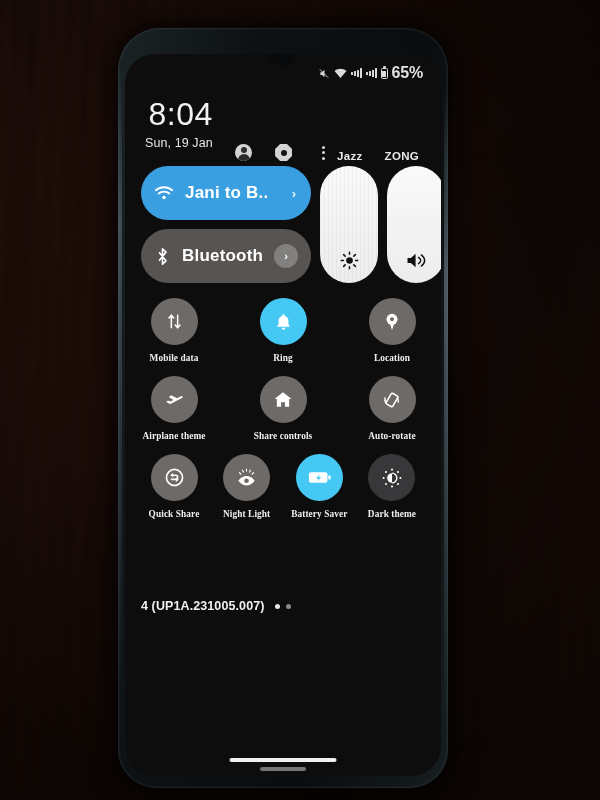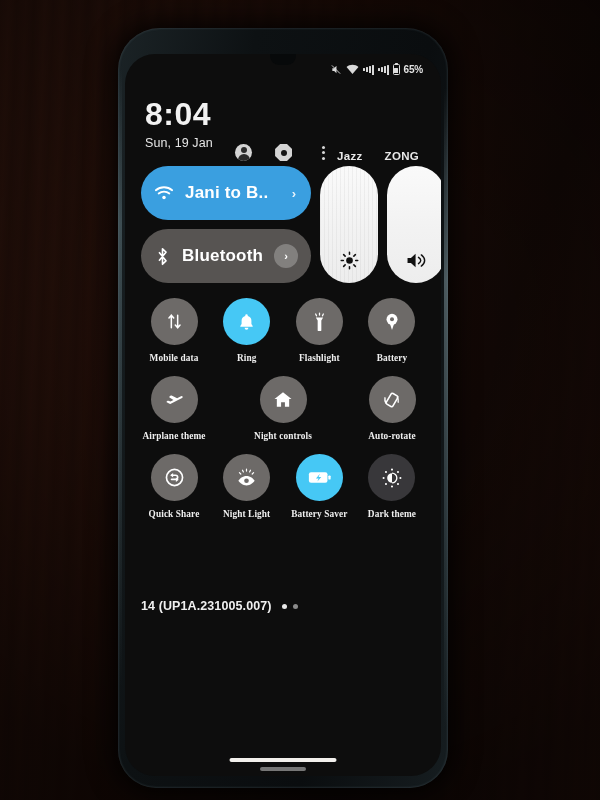--- a/index.html
+++ b/index.html
@@ -72,42 +72,42 @@
     display:flex; align-items:center; gap:4px;
     color:#d8d8d8;
   }
   .statusbar .si { display:inline-flex; align-items:center; }
   .sig-bars { display:inline-flex; align-items:flex-end; gap:1px; height:10px; }
   .sig-bars i { display:block; width:2px; background:#d9d9d9; border-radius:0.5px; }
   .sig-bars i:nth-child(1){height:3px}
   .sig-bars i:nth-child(2){height:5px}
   .sig-bars i:nth-child(3){height:7px}
   .sig-bars i:nth-child(4){height:10px}
-  .batt-pct { font-size:10px; font-weight:bold; letter-spacing:-0.2px; color:#e2e2e2; }
+  .batt-pct { font-size:16px; font-weight:bold; letter-spacing:-0.2px; color:#e2e2e2; }
   .batt-ico {
     width:7px; height:11px; border:1.2px solid #ddd; border-radius:1.5px;
     position:relative; display:inline-block;
   }
   .batt-ico:before {
     content:""; position:absolute; top:-2.4px; left:1.6px;
     width:3px; height:1.6px; background:#ddd; border-radius:1px;
   }
   .batt-ico:after {
     content:""; position:absolute; left:0.7px; bottom:0.7px; right:0.7px;
     height:62%; background:#ddd; border-radius:0.5px;
   }
 
   
   .qs-header {
     position:absolute; top:42px; left:0; right:0;
     height:66px; padding:0 20px;
     display:flex; justify-content:space-between;
   }
   .clock-block { padding-top:2px; }
-  .clock { font-size:32px; color:#f2f2f2; font-weight:700; line-height:1; letter-spacing:0.5px; }
+  .clock { font-size:32px; color:#f2f2f2; font-weight:400; line-height:1; letter-spacing:0.5px;text-align:right; }
   .cdate { font-size:12.5px; color:#e6e6e6; margin-top:6px; letter-spacing:0.1px; }
 
   .hdr-right { display:flex; flex-direction:row; align-items:flex-end; padding-top:4px; }
   .hdr-icons { display:flex; align-items:center; gap:21px; padding-right:4px; }
   .hdr-ico { width:19px; height:19px; display:flex; align-items:center; justify-content:center; }
   .avatar-ico {
     width:17px; height:17px; border-radius:50%;
     background:#d4d4d4; position:relative; overflow:hidden;
   }
   .avatar-ico:before {
@@ -340,62 +340,51 @@
           <div class="tile">
             <div class="tile-circ active">
               <svg width="19" height="20" viewBox="0 0 24 24">
                 <path fill="#fff" d="M12 2.2a1.6 1.6 0 011.6 1.6v.6a6.2 6.2 0 014.6 6v4l1.6 2.5a.7.7 0 01-.6 1.1H4.8a.7.7 0 01-.6-1.1L5.8 14.4v-4a6.2 6.2 0 014.6-6v-.6A1.6 1.6 0 0112 2.2z"></path>
                 <path fill="#fff" d="M9.6 19.4h4.8a2.4 2.4 0 01-4.8 0z"></path>
               </svg>
             </div>
             <div class="tile-label">Ring</div>
           </div>
 
-          <div class="tile">
-            <div class="tile-circ">
-              <svg width="17" height="20" viewBox="0 0 20 24">
-                <g stroke="#fff" stroke-width="1.5" stroke-linecap="round">
-                  <path d="M10 1.2v2.4M5.4 2.4l1 2.2M14.6 2.4l-1 2.2"></path>
-                </g>
-                <path fill="#fff" d="M5.6 6.6h8.8l-2.2 3.6v11.6a1 1 0 01-1 1H8.8a1 1 0 01-1-1V10.2L5.6 6.6z"></path>
-              </svg>
-            </div>
-            <div class="tile-label">Flashlight</div>
-          </div>
 
           <div class="tile">
             <div class="tile-circ">
               <svg width="18" height="20" viewBox="0 0 20 24">
                 <circle cx="10" cy="8.8" r="6.6" fill="#fff"></circle>
                 <circle cx="10" cy="8.8" r="2.4" fill="#6d6a68"></circle>
                 <path fill="#fff" d="M7.6 14.4h4.8L10 21.6 7.6 14.4z"></path>
               </svg>
             </div>
-            <div class="tile-label">Battery</div>
+            <div class="tile-label">Location</div>
           </div>
         </div>
 
         <div class="grid-row">
           <div class="tile">
             <div class="tile-circ">
               <svg width="21" height="21" viewBox="0 0 24 24">
                 <path fill="#fff" d="M21.4 8.9a1.5 1.5 0 00-2-.6l-4.4 2.2-6.3-3.1a1 1 0 00-1 .1L6.3 8.6a.6.6 0 000 1l4.5 3.1-3.4 1.7-2.5-1a.8.8 0 00-.8.1l-1 .7a.5.5 0 000 .9l3.2 1.8c.3.2.6.2.9.1l13.4-6.6a1.5 1.5 0 00.8-1.5z"></path>
               </svg>
             </div>
             <div class="tile-label">Airplane theme</div>
           </div>
 
 
           <div class="tile">
             <div class="tile-circ">
               <svg width="20" height="19" viewBox="0 0 24 22">
                 <path fill="#fff" d="M12 2.2L1.8 10.4h2.8v9.4h5.1v-5.6h4.6v5.6h5.1v-9.4h2.8L12 2.2z"></path>
               </svg>
             </div>
-            <div class="tile-label">Night controls</div>
+            <div class="tile-label">Share controls</div>
           </div>
 
           <div class="tile">
             <div class="tile-circ">
               <svg width="20" height="20" viewBox="0 0 24 24">
                 <rect x="7.4" y="4.6" width="9.2" height="14.8" rx="1.8" fill="none" stroke="#fff" stroke-width="1.9" transform="rotate(30 12 12)"></rect>
                 <g stroke="#fff" stroke-width="1.7" stroke-linecap="round" fill="none">
                   <path d="M3.6 9.4a9 9 0 001 6"></path>
                   <path d="M19.4 14.6a9 9 0 00-1-6"></path>
                 </g>
@@ -460,21 +449,21 @@
               </svg>
             </div>
             <div class="tile-label">Dark theme</div>
           </div>
         </div>
 
       </div>
     </div>
 
     <div class="qs-footer">
-      <span class="build-text">14 (UP1A.231005.007)</span>
+      <span class="build-text">4 (UP1A.231005.007)</span>
       <span class="pager">
         <i class="cur"></i>
         <i></i>
       </span>
     </div>
 
     <div class="gesture-shadow"></div>
     <div class="gesture"></div>
   </div>
 </div>

